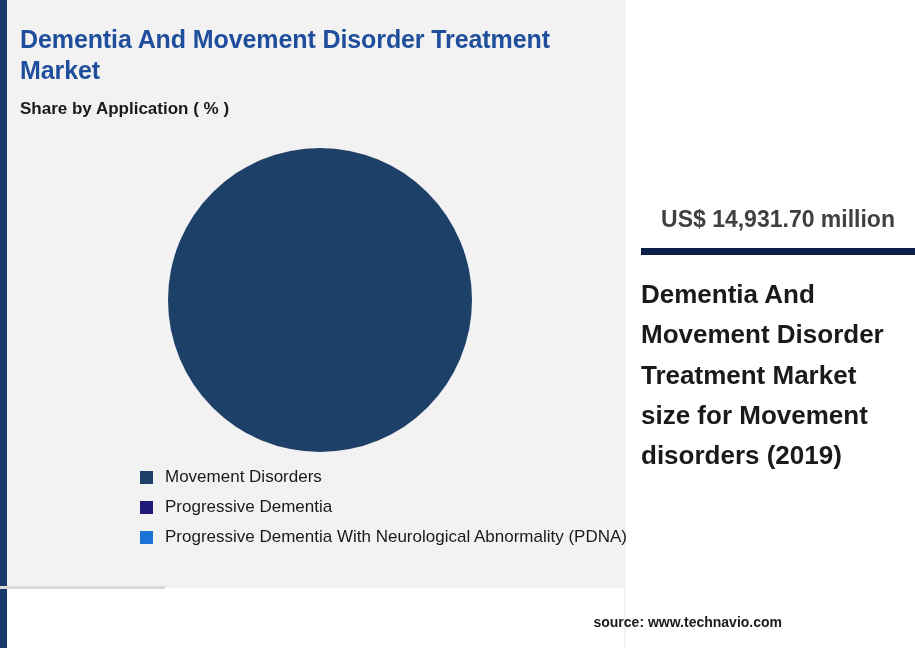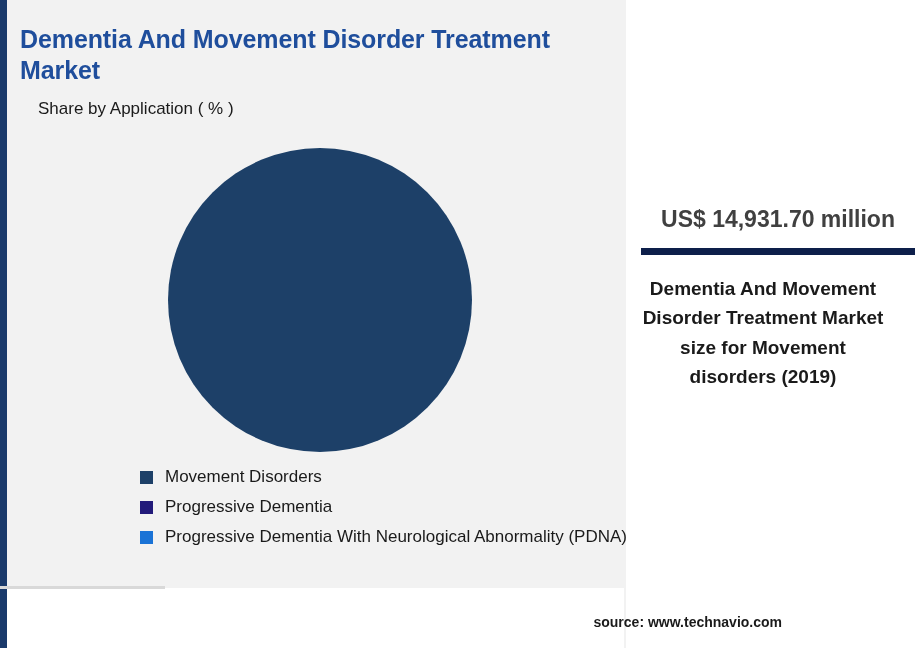--- a/index.html
+++ b/index.html
@@ -65,23 +65,22 @@
     font-weight: bold;
     color: #1f4e9c;
     line-height: 1.22;
     letter-spacing: -0.1px;
   }
   .subtitle {
     position: absolute;
     left: 20px;
     top: 99px;
     font-size: 17px;
-    font-weight: normal;
-    color: #1a1a1a;
-    margin-left: 18px;
+    font-weight: bold;
+    color: #1a1a1a;
   }
 
   
   .pie-wrap {
     position: absolute;
     left: 168px;
     top: 148px;
     width: 304px;
     height: 304px;
   }
@@ -142,22 +141,22 @@
     top: 248px;
     width: 274px;
     height: 7px;
     background: #0d1f4a;
   }
   .callout-desc {
     position: absolute;
     left: 641px;
     top: 274px;
     width: 244px;
-    text-align: center;
-    font-size: 19px;
+    text-align: left;
+    font-size: 26px;
     font-weight: bold;
     color: #1a1a1a;
     line-height: 1.55;
   }
   .source {
     position: absolute;
     right: 14px;
     bottom: 18px;
     font-size: 14px;
     font-weight: bold;

